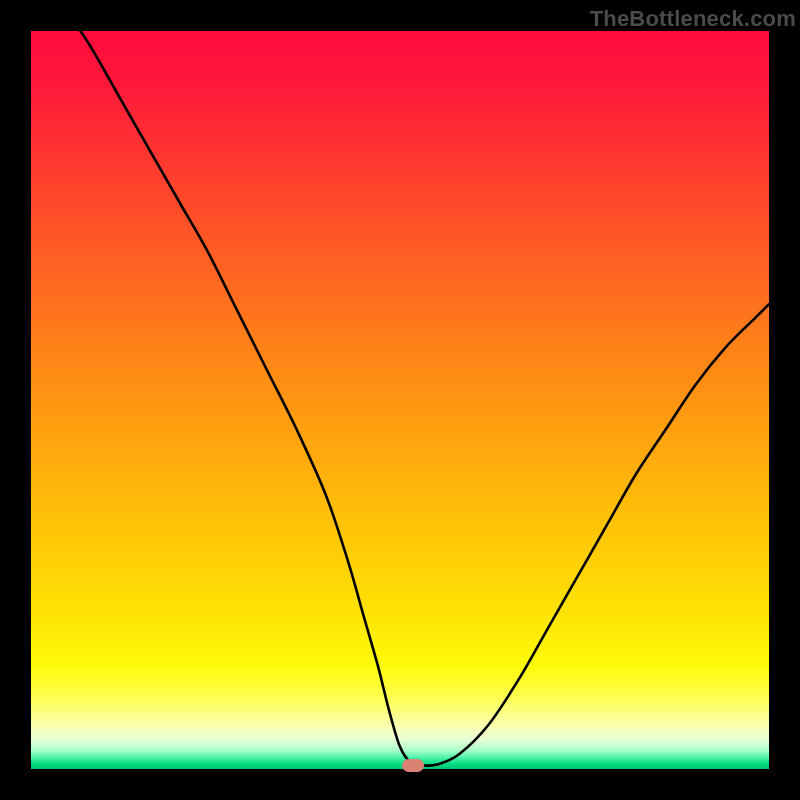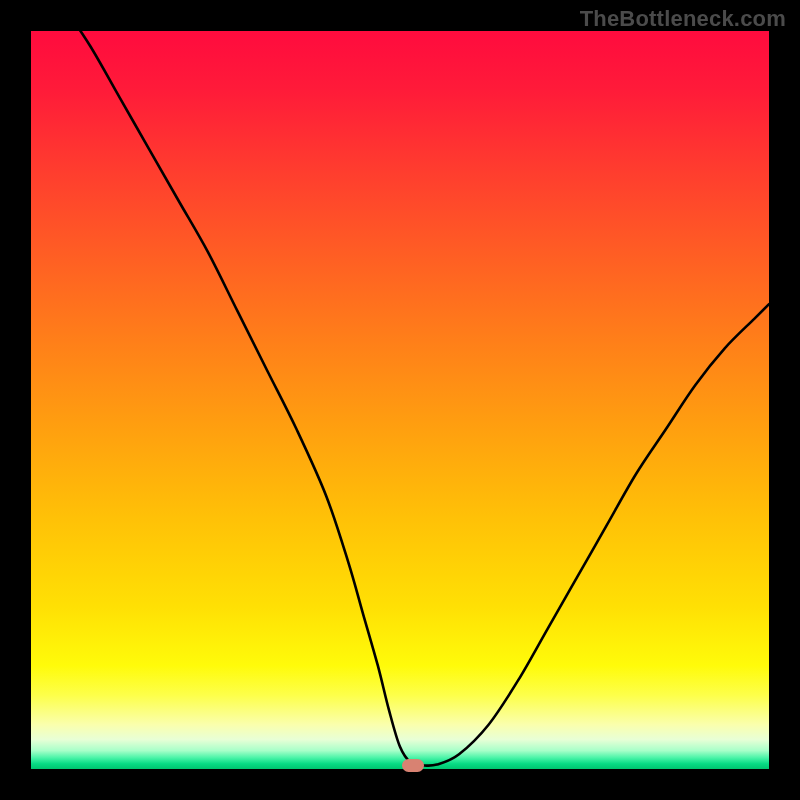--- a/index.html
+++ b/index.html
@@ -40,21 +40,21 @@
       #e8ffd6 96%,
       #a8ffc9 97.5%,
       #48f3a7 98.5%,
       #07db84 99.3%,
       #00c46f 100%
     );
   }
   .watermark {
     position: absolute;
     top: 6px;
-    right: 14px;
+    right: 4px;
     color: #4b4b4b;
     font-size: 22px;
     font-weight: 600;
     letter-spacing: 0.2px;
     user-select: none;
   }
   svg.curve {
     position: absolute;
     left: 0;
     top: 0;

